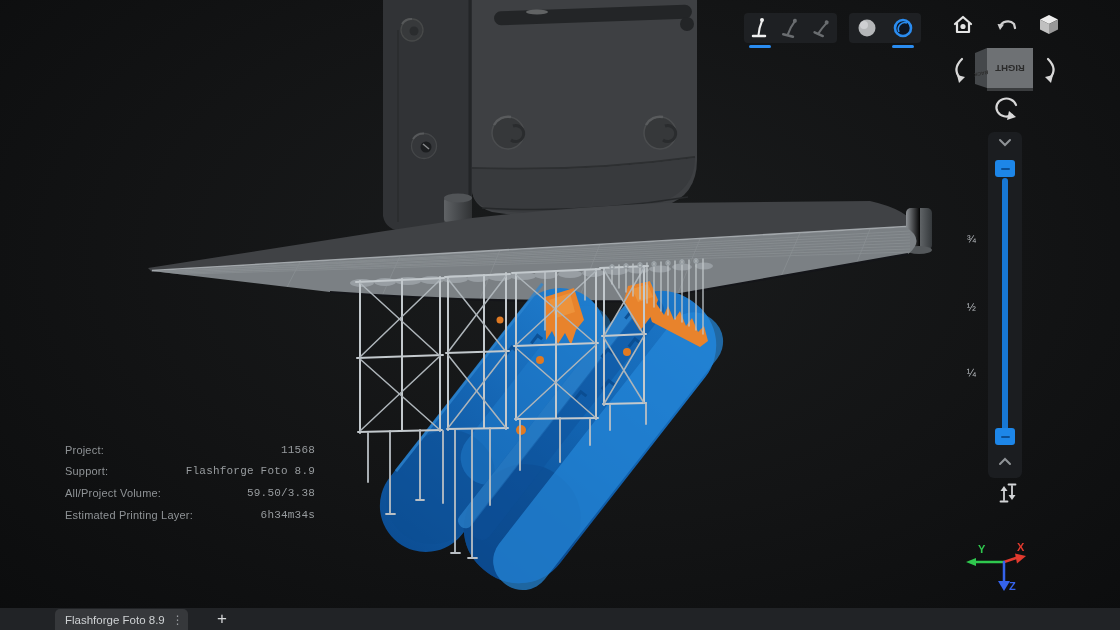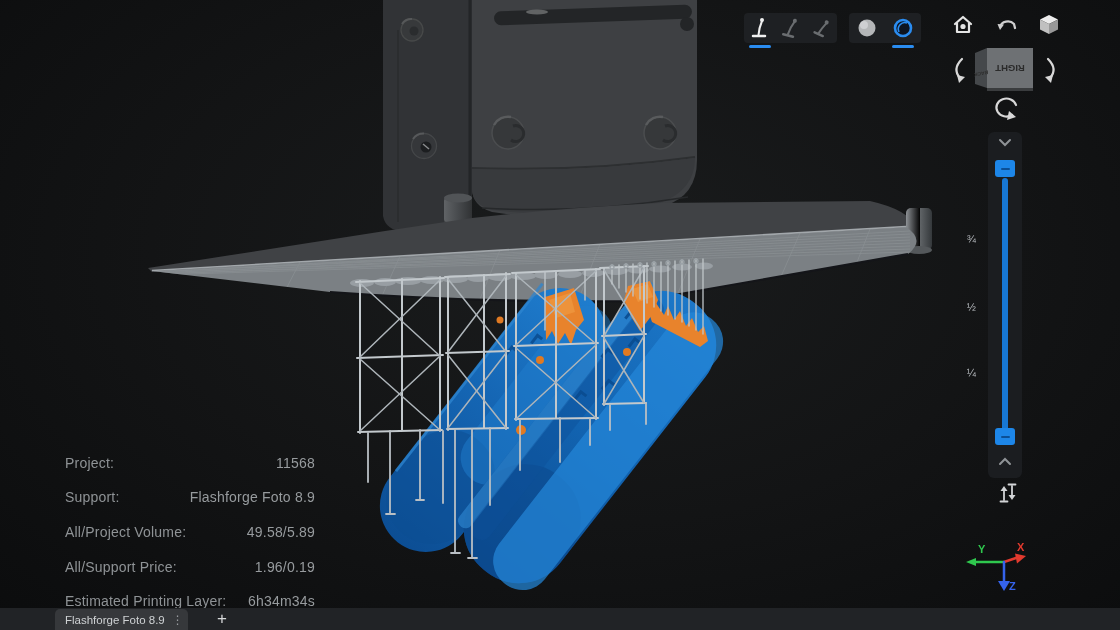--- a/index.html
+++ b/index.html
@@ -22,22 +22,22 @@
   #slider-panel{position:absolute;left:988px;top:132px;width:34px;height:346px;background:#1b1d20;border-radius:6px;}
   .sl-chev{position:absolute;left:50%;margin-left:-8px;width:16px;height:10px;}
   .sl-handle{position:absolute;left:7px;width:20px;height:17px;border-radius:3px;display:flex;align-items:center;justify-content:center;}
   .sl-handle .minus{width:9px;height:2px;background:#0b4f96;border-radius:1px;}
   #sl-track{position:absolute;left:14px;top:46px;width:6px;height:254px;background:#1777d4;border-radius:3px;}
   .tick{position:absolute;width:22px;text-align:right;font-size:11px;color:#b5b9bd;left:954px;}
   #layer-range-btn{position:absolute;left:995px;top:481px;width:26px;height:24px;display:flex;align-items:center;justify-content:center;}
   
   #info-panel{position:absolute;left:65px;top:439px;width:250px;}
   .info-row{display:flex;justify-content:space-between;align-items:center;height:21.6px;
-            font-size:14px;color:#8f9396;letter-spacing:.2px;margin-top:13px;}
-  .info-row .val{color:#979b9e;}
+            font-size:11px;color:#8f9396;letter-spacing:.2px;}
+  .info-row .val{color:#979b9e;font-family:Liberation Mono, monospace;}
   
   #tab-bar{position:absolute;left:0;top:608px;width:1120px;height:22px;background:#212326;}
   #plate-tab{position:absolute;left:55px;top:1px;width:133px;height:21px;background:#36383b;
              border-radius:5px 5px 0 0;display:flex;align-items:center;cursor:pointer;}
   #plate-tab .tab-label{font-size:11.5px;color:#ced1d3;padding-left:10px;white-space:nowrap;flex:1;}
   #plate-tab .tab-menu{font-size:12px;color:#9a9da0;padding:0 7px;cursor:pointer;}
   #add-tab-btn{position:absolute;left:207px;top:0;width:30px;height:22px;display:flex;align-items:center;
                justify-content:center;font-size:17px;font-weight:400;color:#d8dadb;cursor:pointer;}
   svg{display:block;}
 </style>
@@ -466,25 +466,21 @@
       <div class="info-row">
         <span class="lbl">Project:</span>
         <span class="val">11568</span>
       </div>
       <div class="info-row">
         <span class="lbl">Support:</span>
         <span class="val">Flashforge Foto 8.9</span>
       </div>
       <div class="info-row">
         <span class="lbl">All/Project Volume:</span>
-        <span class="val">49.58/5.89</span>
-      </div>
-      <div class="info-row">
-        <span class="lbl">All/Support Price:</span>
-        <span class="val">1.96/0.19</span>
+        <span class="val">59.50/3.38</span>
       </div>
       <div class="info-row">
         <span class="lbl">Estimated Printing Layer:</span>
         <span class="val">6h34m34s</span>
       </div>
     </div>
   </div>
 
   <div id="tab-bar">
     <div id="plate-tab">

